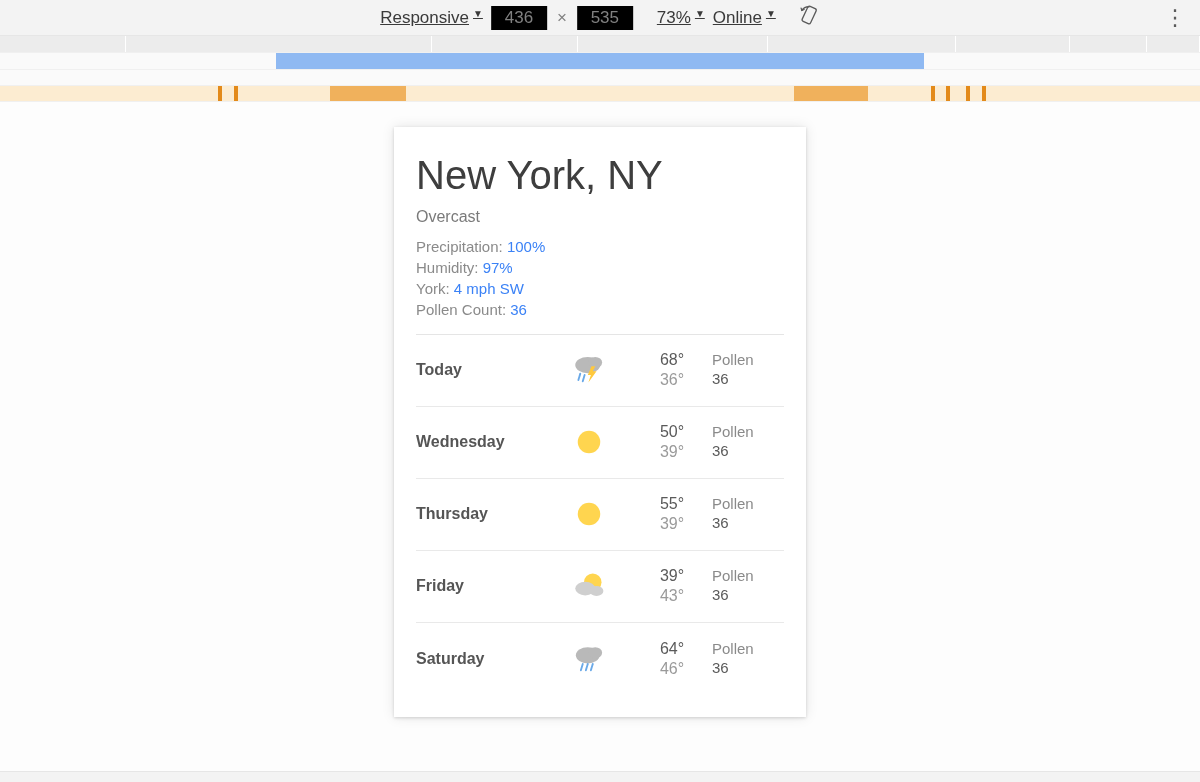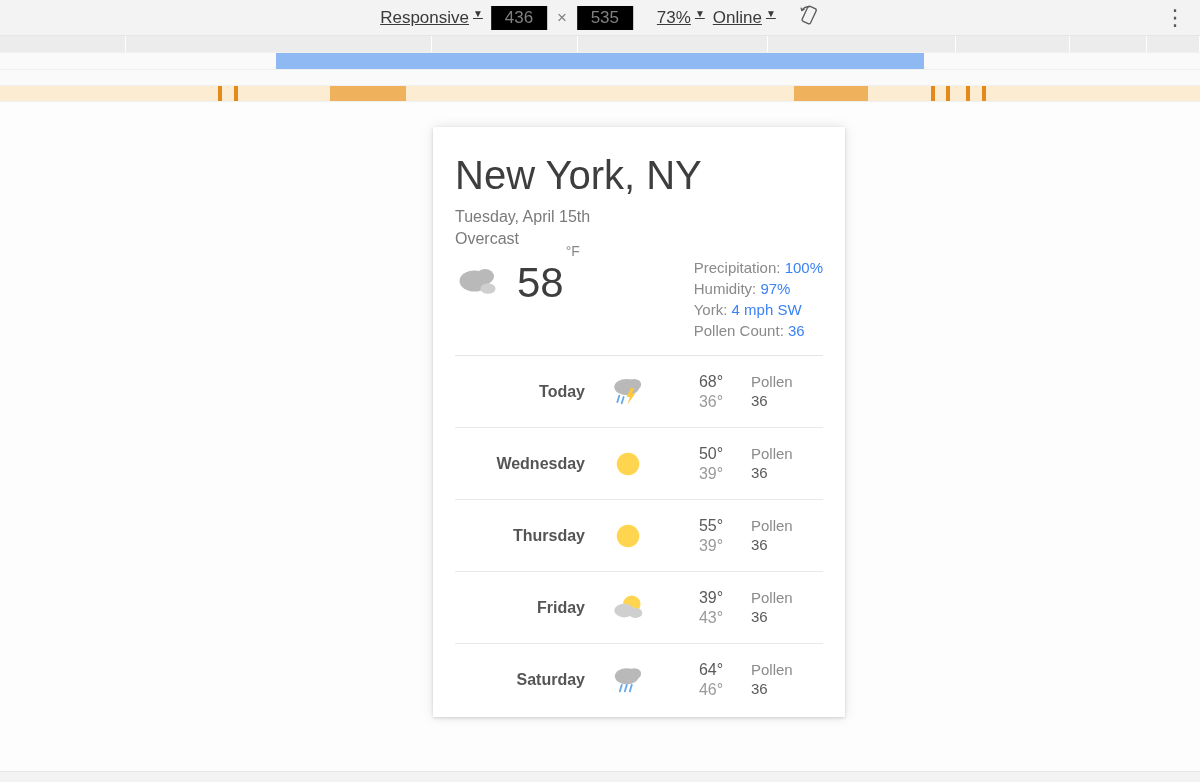--- a/index.html
+++ b/index.html
@@ -50,39 +50,38 @@
 
   .device-frame {
     position: absolute;
     left: 50%; transform: translateX(-50%);
     top: 25px;
     width: 412px;
     height: 590px;
     background: #fff;
     box-shadow: 0 0 12px rgba(0,0,0,.10), 0 1px 3px rgba(0,0,0,.15);
     overflow: hidden;
-    margin-left: 39px;
   }
   .handle-s  { position:absolute; bottom:-16px; left:50%; transform:translateX(-50%); color:#9b9b9b; font-size:20px; letter-spacing:-2px; }
 
   
   .weather { padding: 26px 22px 0 22px; color:#555;}
   .w-loc { font-size: 40px; color:#3e3e3e; margin-bottom: 8px; }
   .w-date, .w-cond { font-size: 16px; color:#7a7a7a; line-height:1.35; }
 
   .w-now { display:flex; margin-top:8px; justify-content:space-between; align-items:flex-start; border-bottom:1px solid #e5e5e5; padding-bottom:14px;}
   .w-now-left { display:flex; align-items:center; gap:10px;}
   .w-temp { font-size:42px; color:#3e3e3e; margin-left:4px;}
   .w-unit { font-size:14px; color:#888; vertical-align: top; position:relative; top:-16px; margin-left:2px;}
   .w-stats { color:#8a8a8a; font-size:15px; line-height:1.4; text-align:left; }
   .stat-val { color:#3b82f6; }
 
   .fc-row { display:flex; align-items:center; height:72px; border-bottom:1px solid #e9e9e9;}
   .fc-row:last-child { border-bottom:none; }
-  .fc-day   { width:130px; font-weight:700; color:#555; font-size:16px;text-align:right;}
+  .fc-day   { width:130px; font-weight:700; color:#555; font-size:16px;}
   .fc-icon  { width:86px; display:flex; justify-content:center;}
   .fc-temps { width:80px; text-align:center; font-size:16px; line-height:1.25;}
   .fc-hi { color:#5a5a5a; }
   .fc-lo { color:#9a9a9a; }
   .fc-pollen { flex:1; text-align:left; font-size:15px; line-height:1.25; color:#8a8a8a;}
   .fc-pollen .pv { color:#5a5a5a; }
 
   
   .icon { width:48px; height:48px; }
   .icon-sm { width:40px; height:40px; }
@@ -148,36 +147,23 @@
       <div class="tick" style="left: 81.8%;"></div>
     </div>
 </div>
 
 <div class="viewport-stage">
 
   <div class="device-frame">
 
     <div class="weather">
       <div class="w-loc">New York, NY</div>
-      <div class="w-date">Tuesday, April 15th</div>
       <div class="w-cond">Overcast</div>
 
       <div class="w-now">
-        <div class="w-now-left">
-          <span>
-            <svg class="icon" viewBox="0 0 64 64">
-              <ellipse cx="26" cy="32" rx="20" ry="14" fill="#b9b9b9"></ellipse>
-              <ellipse cx="40" cy="26" rx="12" ry="10" fill="#b9b9b9"></ellipse>
-              <ellipse cx="44" cy="42" rx="10" ry="7" fill="#cfcfcf"></ellipse>
-            </svg>
-          </span>
-          <span>
-            <span class="w-temp">58</span><span class="w-unit">°F</span>
-          </span>
-        </div>
         <div class="w-stats">
           <div><span>Precipitation:</span> <span class="stat-val">100%</span></div>
           <div><span>Humidity:</span> <span class="stat-val">97%</span></div>
           <div><span>York:</span> <span class="stat-val">4 mph SW</span></div>
           <div><span>Pollen Count:</span> <span class="stat-val">36</span></div>
         </div>
       </div>
 
       <div id="forecast-list">
           <div class="fc-row">

